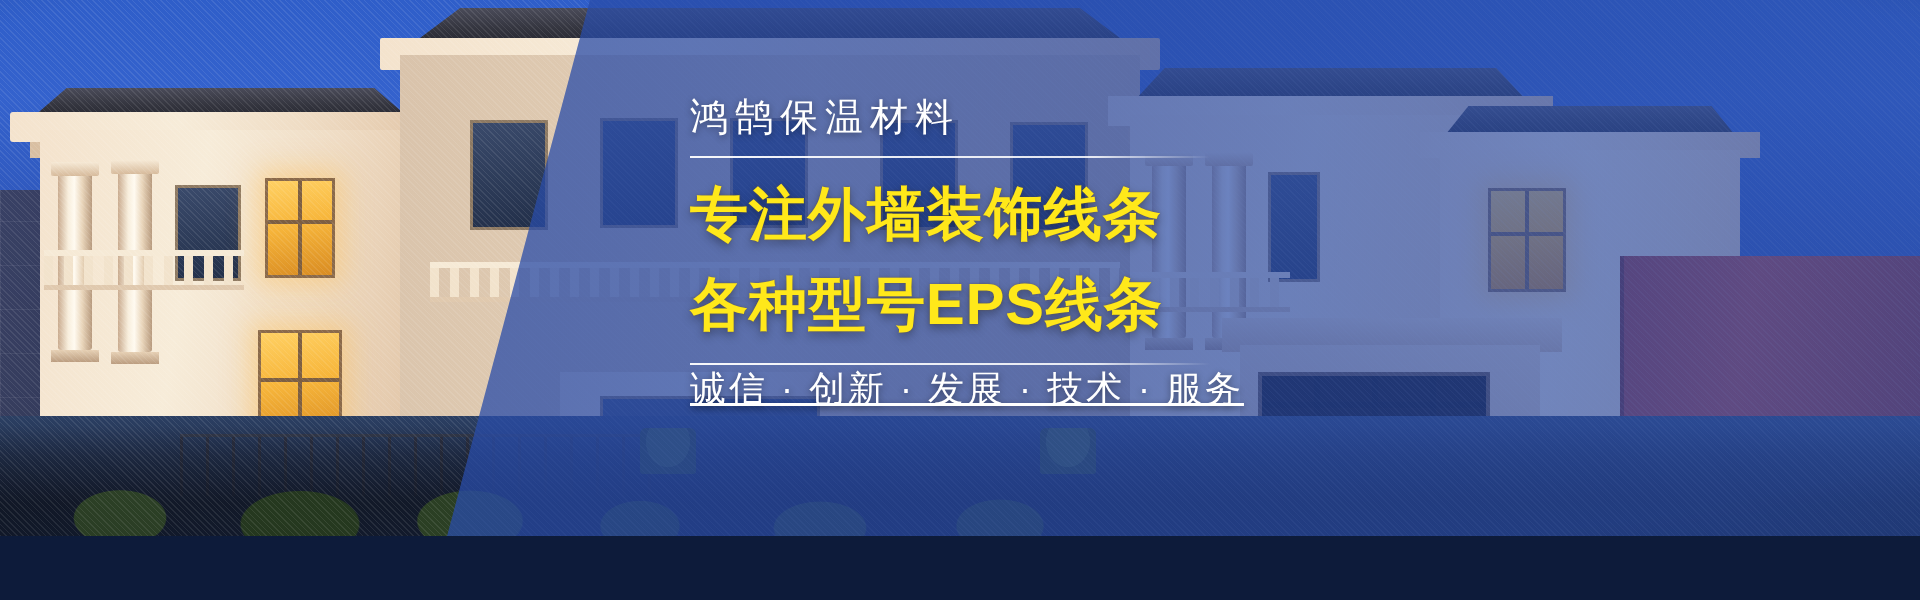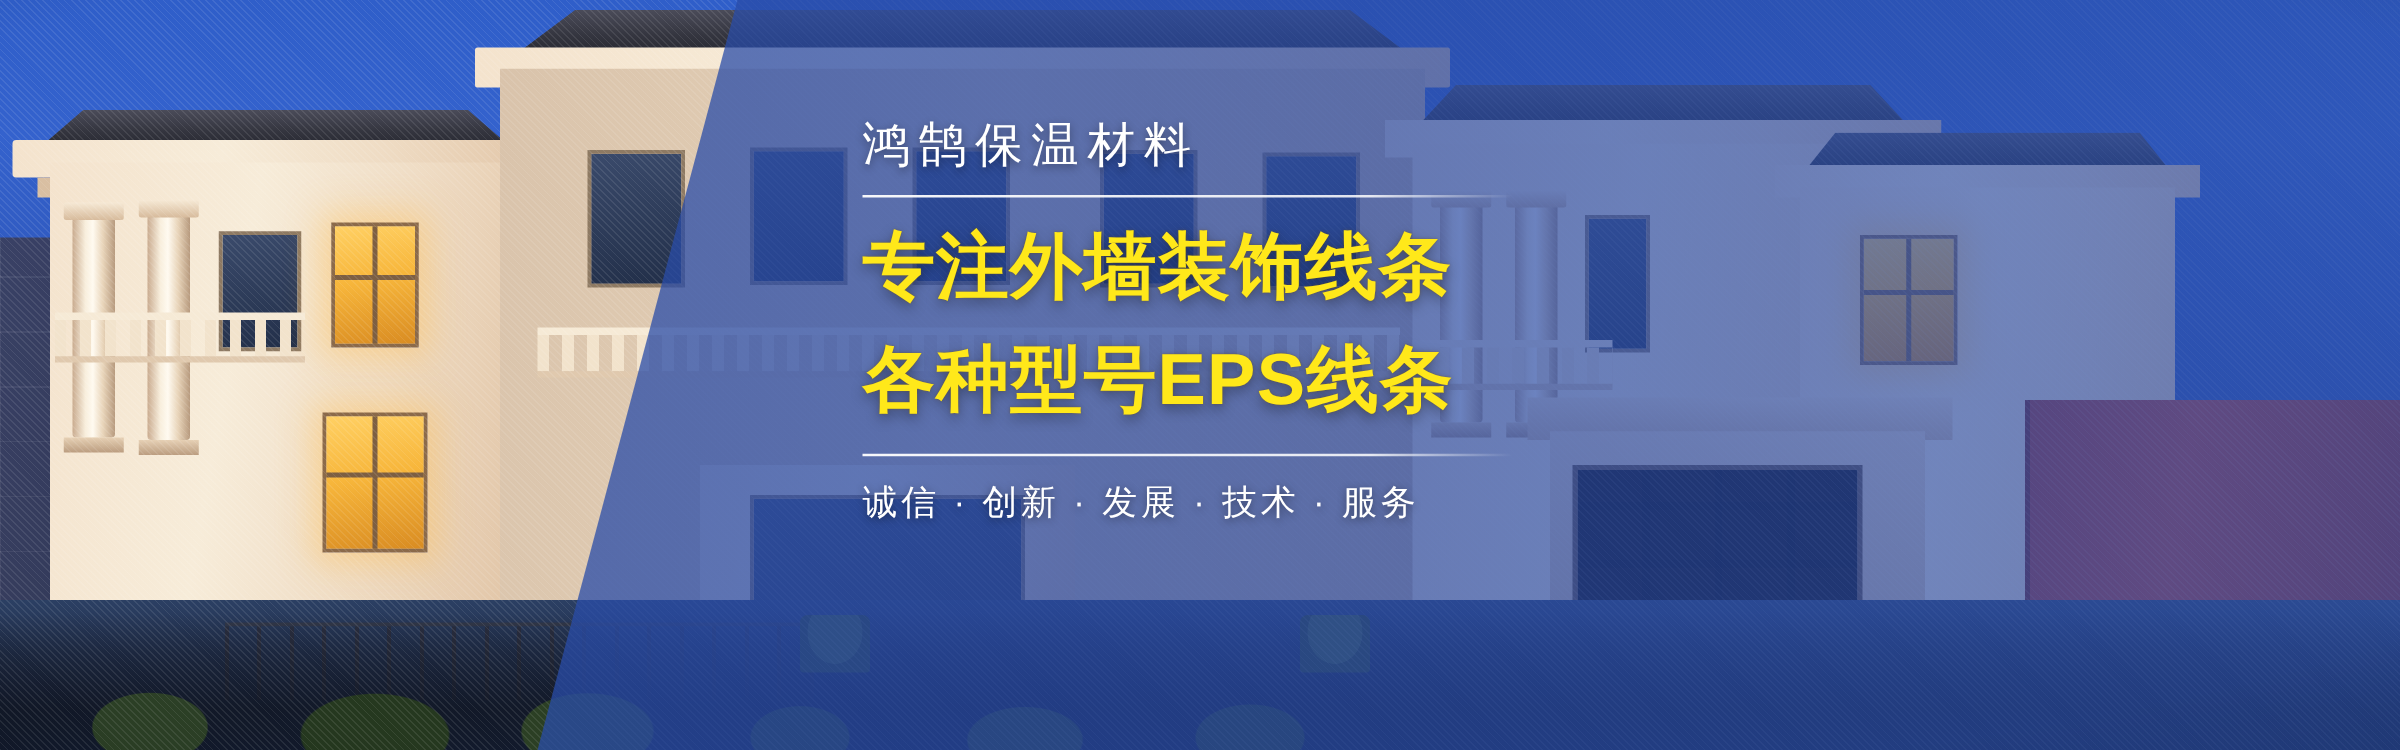--- a/index.html
+++ b/index.html
@@ -4,21 +4,21 @@
 <style>
   * { margin:0; padding:0; box-sizing:border-box; }
   html,body { background:#0d1b3a; }
   body {
     font-family:"Liberation Sans","DejaVu Sans",sans-serif;
   }
 
   #banner {
     position:relative;
     width:1920px;
-    height:600px;
+    height:536px;
     overflow:hidden;
     background:#2a50b8;
   }
 
   
   .sky {
     position:absolute; inset:0;
     background:
       linear-gradient(to bottom,
         #2f5ec9 0%,
@@ -261,26 +261,26 @@
   }
 
   .rule2 {
     margin-top:24px;
     height:2px;
     width:520px;
     background:linear-gradient(90deg, rgba(255,255,255,.95), rgba(255,255,255,.85) 78%, rgba(255,255,255,0));
   }
 
   .tagline {
-    margin-top:18px;
-    font-size:28px;
+    font-size:36px;
     color:#ffffff;
     letter-spacing:3px;
     text-shadow:0 2px 7px rgba(0,0,0,.45);
     white-space:nowrap;
+    text-decoration:underline;
   }
 
   .vignette {
     position:absolute; inset:0;
     background:radial-gradient(ellipse 120% 110% at 50% 45%, rgba(0,0,0,0) 55%, rgba(0,0,0,.30) 100%);
     pointer-events:none;
   }
 </style>
 </head>
 <body>

